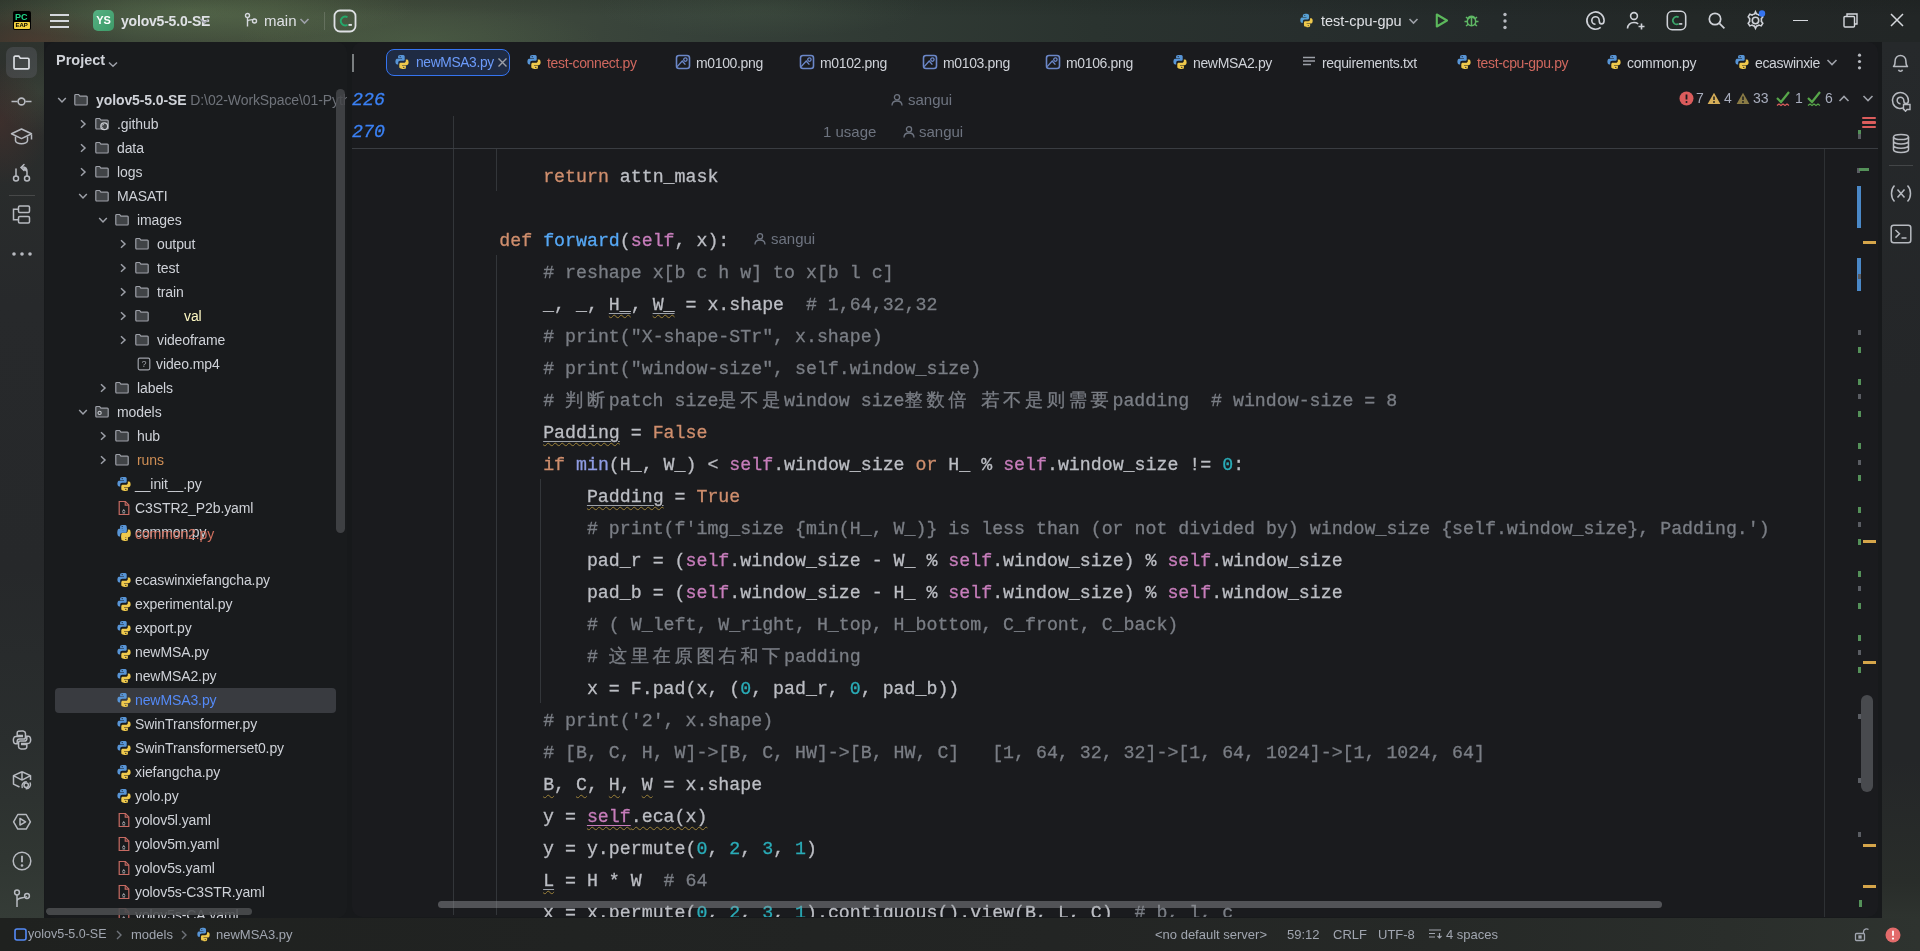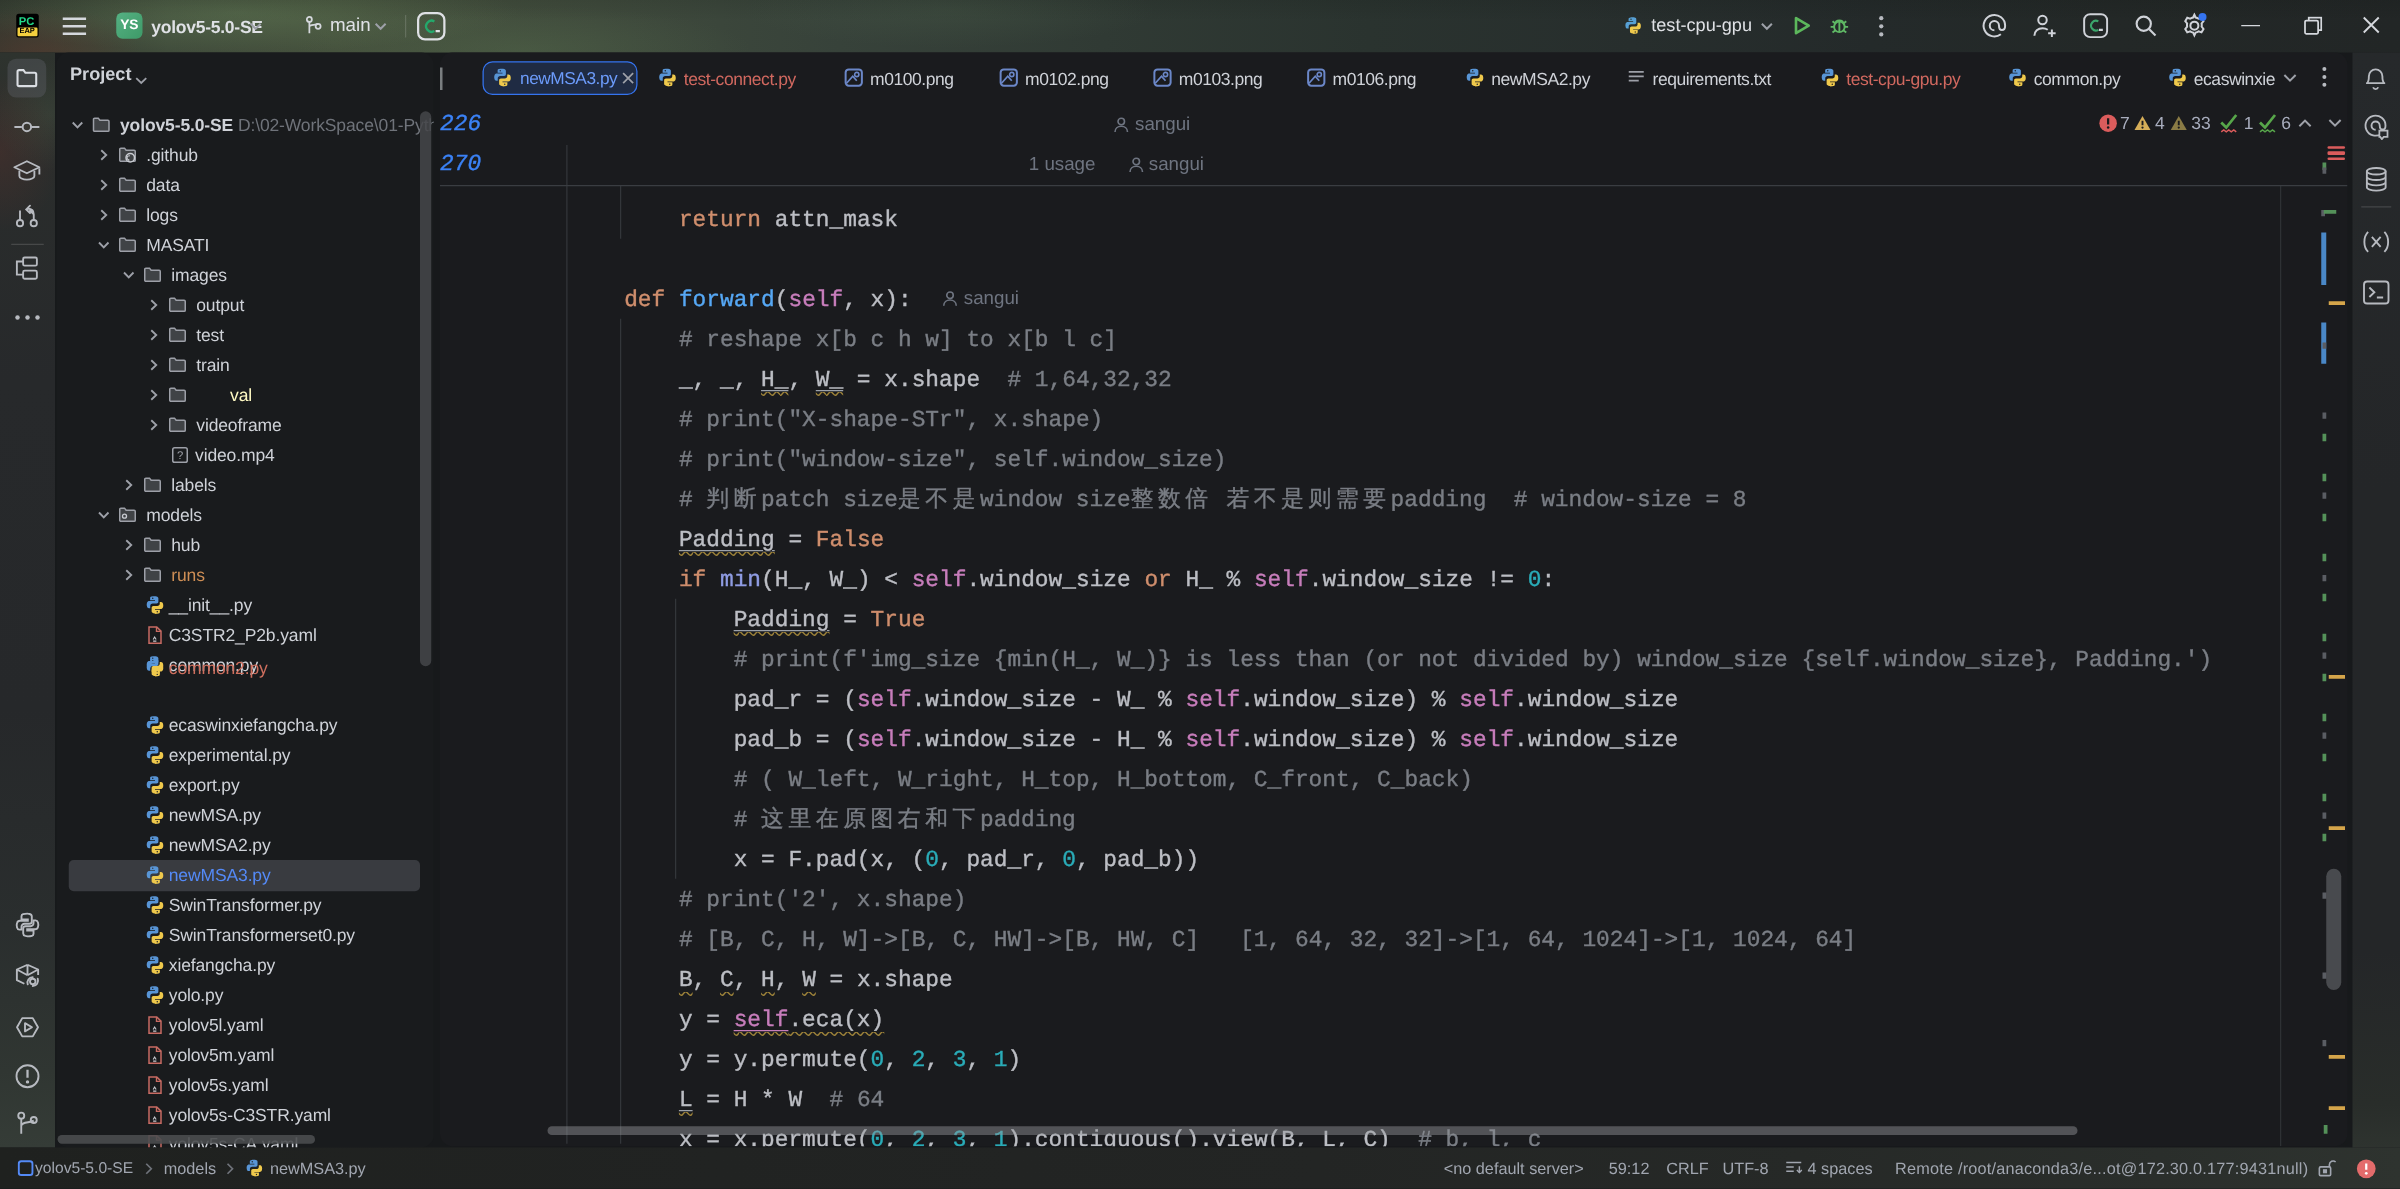--- a/index.html
+++ b/index.html
@@ -835,21 +835,20 @@
   <div class="sb" style="left:1333px;">CRLF</div>
   <div class="sb" style="left:1378px;">UTF-8</div>
   <svg class="abs" style="left:1428px;top:10px;" width="14" height="13" viewBox="0 0 14 13">
       <g stroke="#A1A6B0" stroke-width="1.2" fill="none">
         <path d="M1 2h12M1 5.5h6M1 9h6"></path>
         <path d="M9.5 8l2 2 2-2"></path>
         <path d="M11.5 5v5"></path>
       </g>
     </svg>
   <div class="sb" style="left:1446px;">4 spaces</div>
-  <div class="sb" style="left:1516px;letter-spacing:0.17px;">Remote /root/anaconda3/e...ot@172.30.0.177:9431null)</div>
   <svg class="abs" style="left:1853px;top:9px;" width="16" height="16" viewBox="0 0 16 16">
       <g fill="none" stroke="#A1A6B0" stroke-width="1.3">
         <rect x="2.5" y="6.5" width="9" height="7" rx="1"></rect>
         <path d="M10.5 6.5V4.8a3 3 0 0 1 5-2.2"></path>
         <rect x="6" y="9" width="2" height="2" fill="#A1A6B0"></rect>
       </g>
     </svg>
 
   <svg class="abs" style="left:1885px;top:9px;" width="16" height="16" viewBox="0 0 16 16">
       <circle cx="8" cy="8" r="7.5" fill="#E36B6B"></circle>

